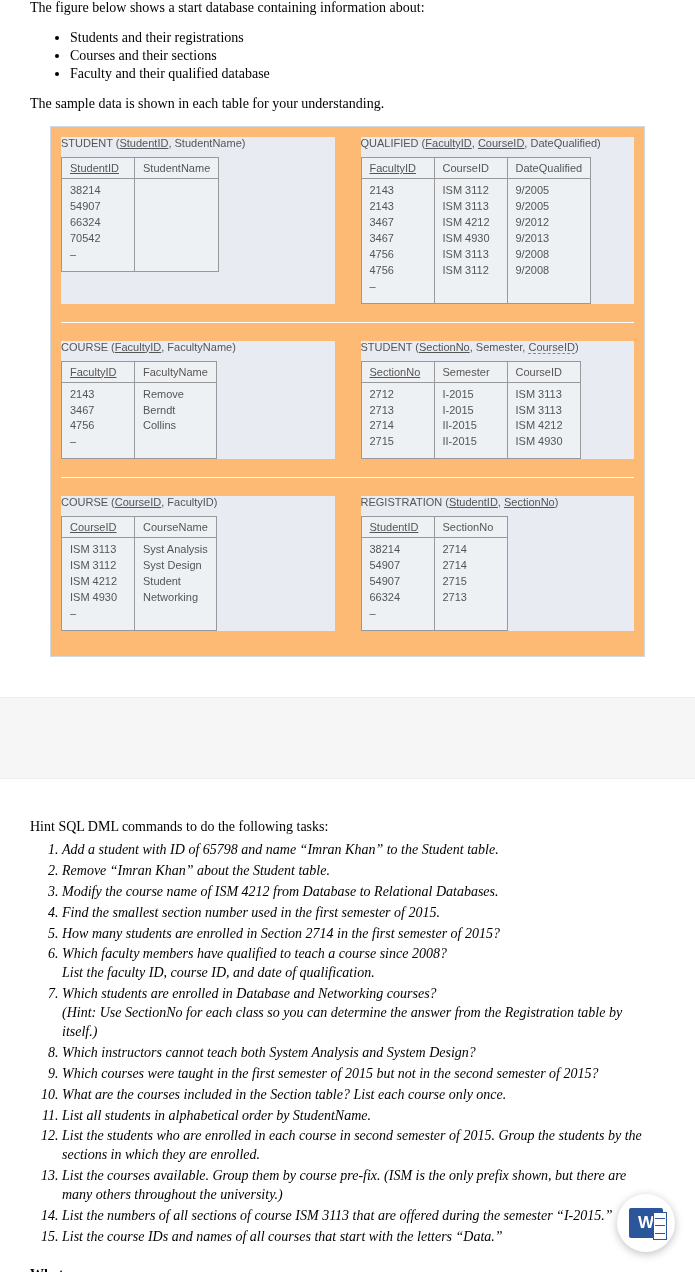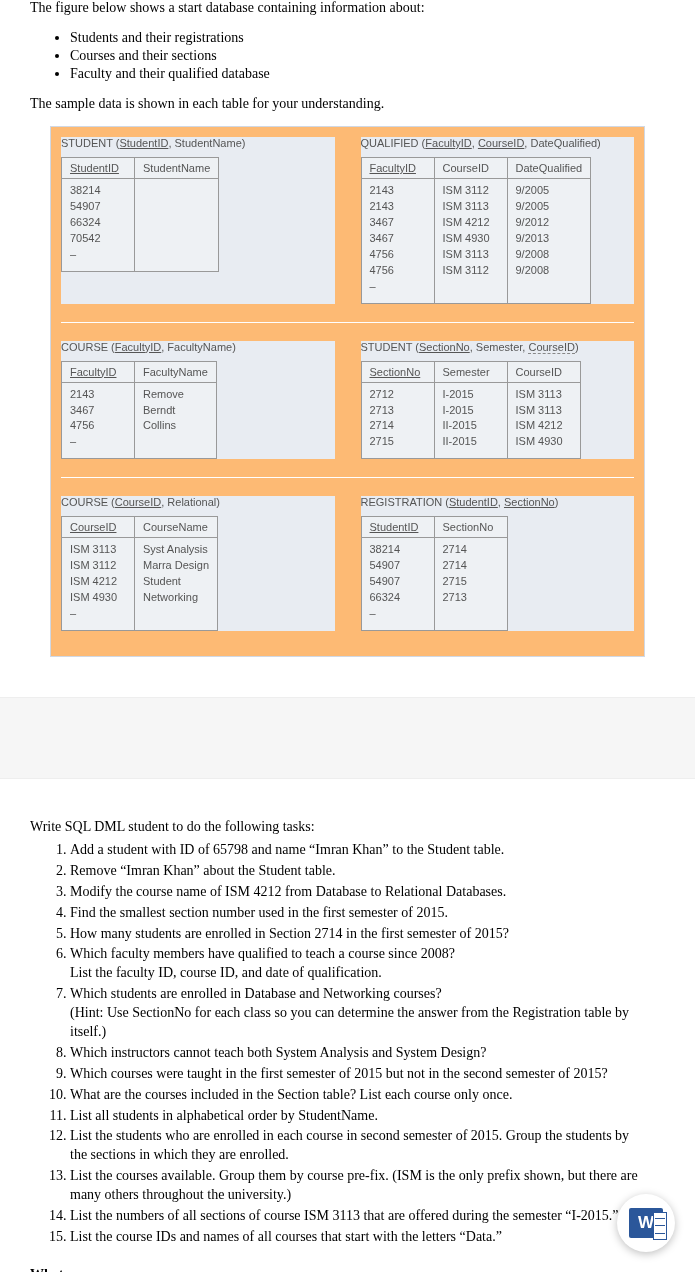--- a/index.html
+++ b/index.html
@@ -53,21 +53,21 @@
     font-size: 11px;
     color: #555;
   }
   .dg-col .hdr.u { text-decoration: underline; }
   .dg-col .cells { padding: 4px 8px 8px 8px; }
   .dg-col .cells div { font-size: 11px; line-height: 1.45; white-space: nowrap; }
   .dg-divider { grid-column: 1 / span 2; height: 1px; background: #fff; }
   .gap-section { height: 80px; background:#f6f6f6; margin:0 -30px 40px -30px; border-top:1px solid #eee; border-bottom:1px solid #eee; }
   .tasks-intro { margin: 10px 0 6px 0; }
   ol.tasks { margin: 0 0 20px 24px; padding: 0; }
-  ol.tasks li { margin: 2px 16px; line-height: 1.35; }
+  ol.tasks li { margin: 2px 8px; line-height: 1.35; font-style: italic; }
   .note-h { font-weight: bold; margin-top: 18px; }
   .note-p { margin: 10px 0; }
   .word-badge {
     position: fixed;
     right: 20px;
     bottom: 20px;
     width: 58px;
     height: 58px;
     border-radius: 50%;
     background: #fff;
@@ -237,38 +237,38 @@
               <div>ISM 4930</div>
             </div>
           </div>
         </div>
       </div>
 
       <div class="dg-divider"></div>
 
       <div class="dg-card">
         <div class="dg-title">
-          <span>COURSE (</span><span class="pk1">CourseID</span><span>, Relational)</span>
+          <span>COURSE (</span><span class="pk1">CourseID</span><span>, FacultyID)</span>
         </div>
         <div class="dg-table">
           <div class="dg-col">
             <div class="hdr u">CourseID</div>
             <div class="cells">
               <div>ISM 3113</div>
               <div>ISM 3112</div>
               <div>ISM 4212</div>
               <div>ISM 4930</div>
               <div>–</div>
             </div>
           </div>
           <div class="dg-col">
             <div class="hdr">CourseName</div>
             <div class="cells">
               <div>Syst Analysis</div>
-              <div>Marra Design</div>
+              <div>Syst Design</div>
               <div>Student</div>
               <div>Networking</div>
               <div></div>
             </div>
           </div>
         </div>
       </div>
 
       <div class="dg-card">
         <div class="dg-title">
@@ -296,21 +296,21 @@
             </div>
           </div>
         </div>
       </div>
 
     </div>
   </div>
 
   <div class="gap-section"></div>
 
-  <p class="tasks-intro">Write SQL DML student to do the following tasks:</p>
+  <p class="tasks-intro">Hint SQL DML commands to do the following tasks:</p>
 
   <ol class="tasks">
     <li>Add a student with ID of 65798 and name “Imran Khan” to the Student table.</li>
     <li>Remove “Imran Khan” about the Student table.</li>
     <li>Modify the course name of ISM 4212 from Database to Relational Databases.</li>
     <li>Find the smallest section number used in the first semester of 2015.</li>
     <li>How many students are enrolled in Section 2714 in the first semester of 2015?</li>
     <li>Which faculty members have qualified to teach a course since 2008?<br>List the faculty ID, course ID, and date of qualification.</li>
     <li>Which students are enrolled in Database and Networking courses?<br>(Hint: Use SectionNo for each class so you can determine the answer from the Registration table by itself.)</li>
     <li>Which instructors cannot teach both System Analysis and System Design?</li>

